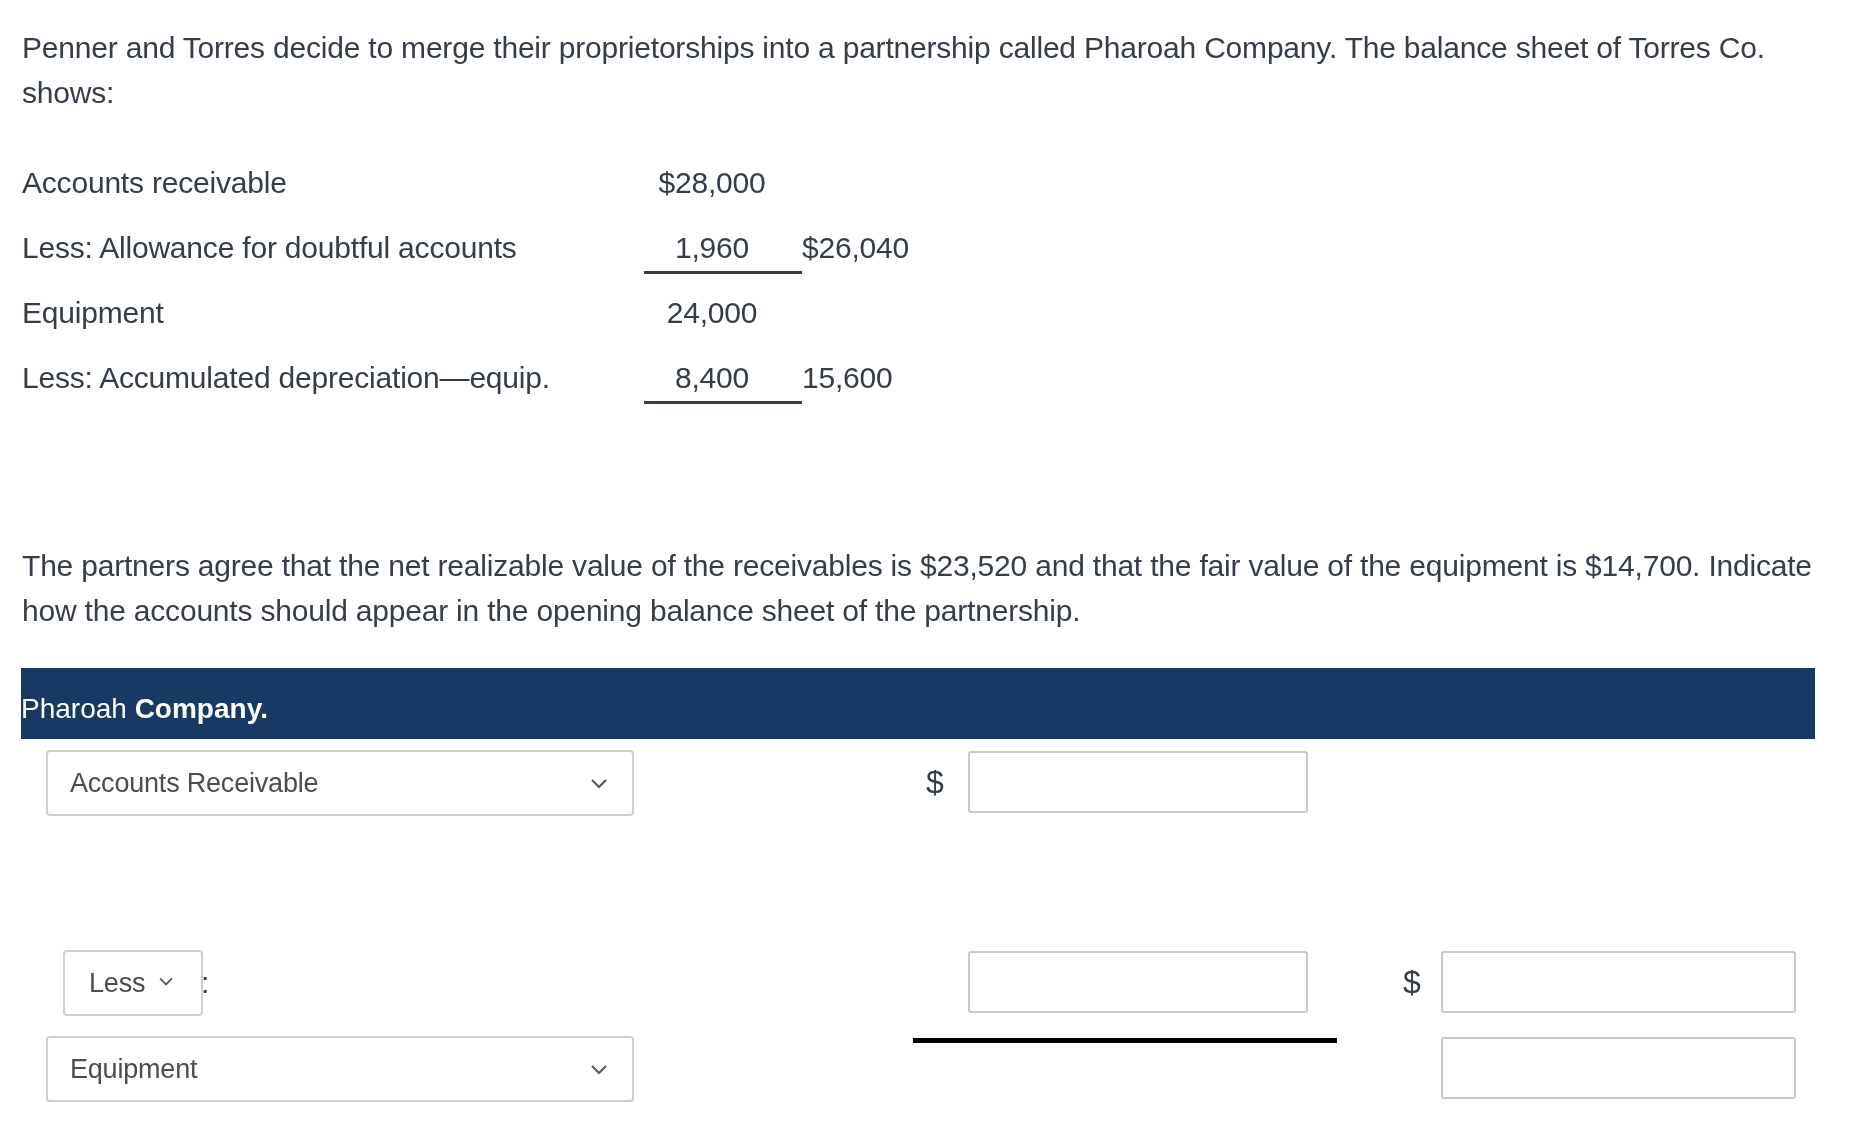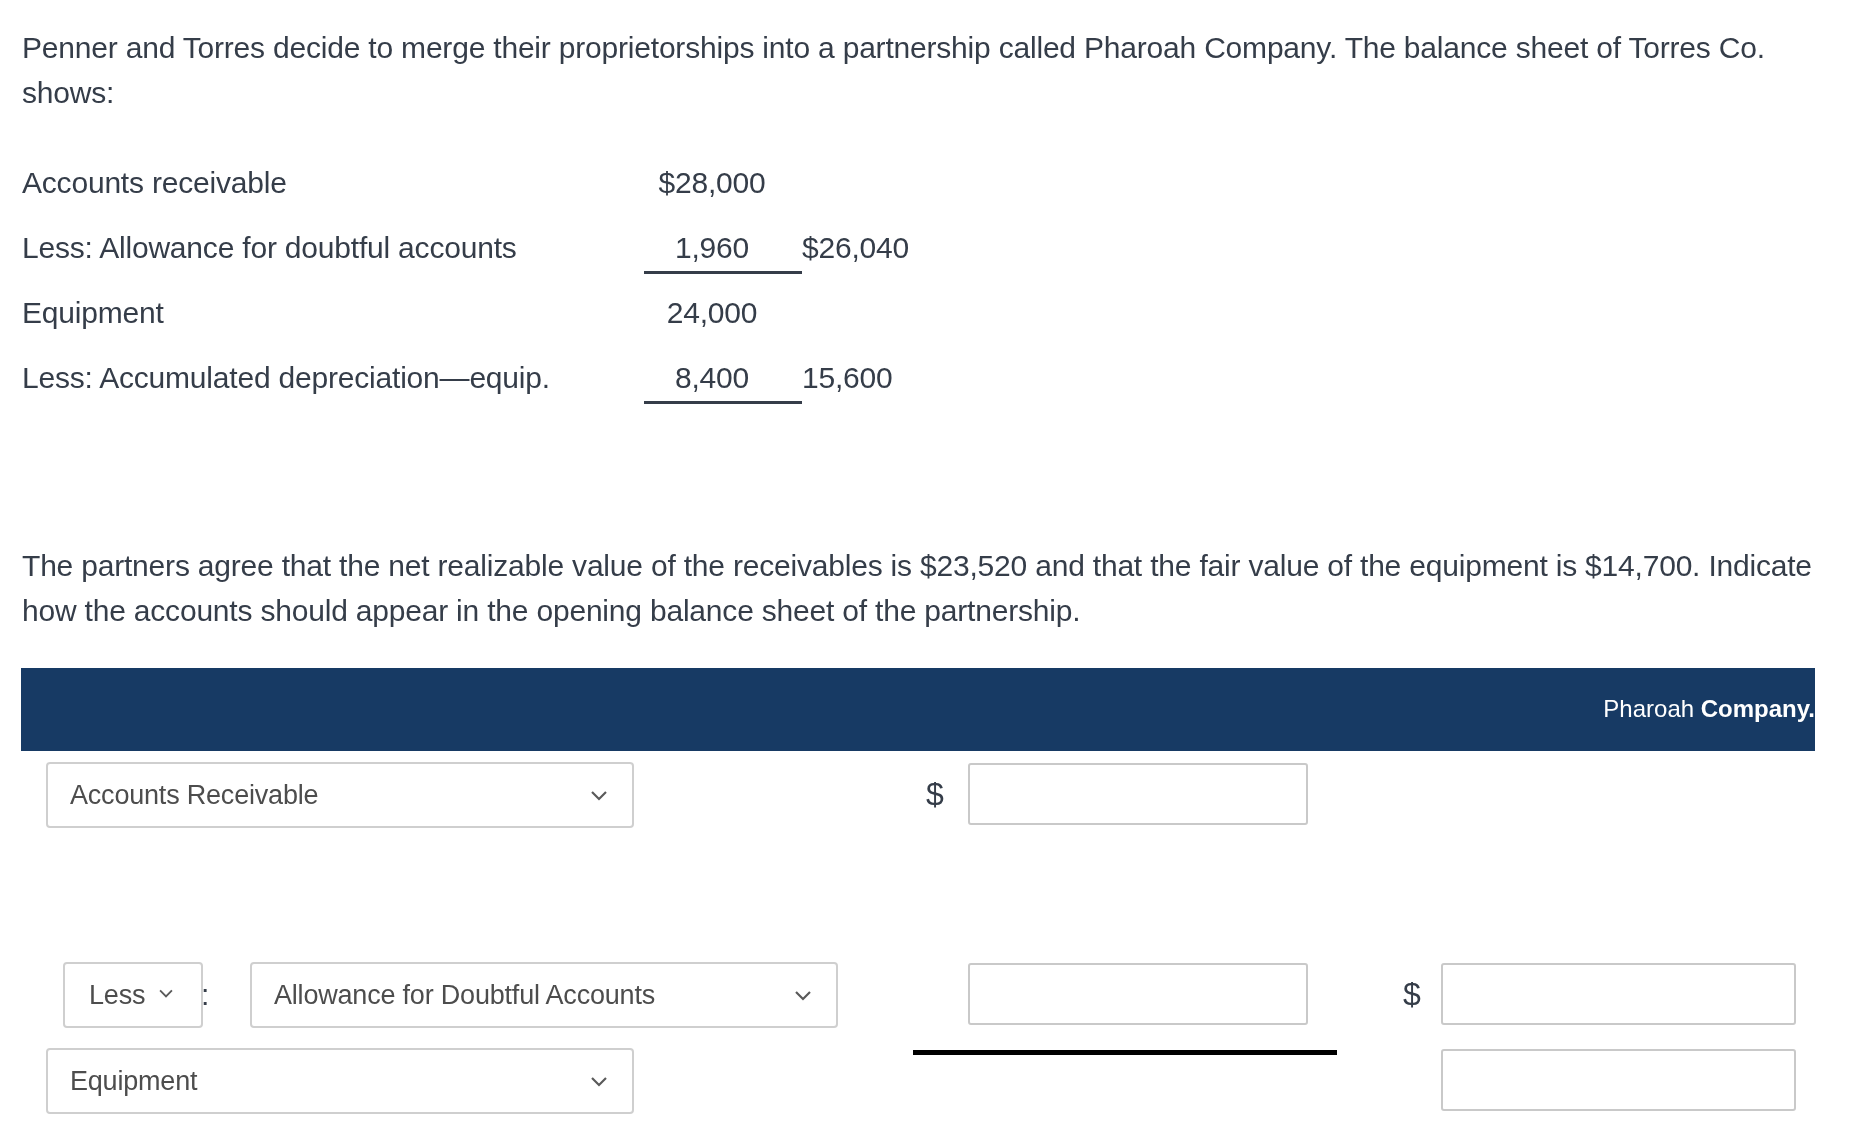--- a/index.html
+++ b/index.html
@@ -65,23 +65,23 @@
   
   #answer-sheet {
     position: absolute;
     left: 21px;
     top: 668px;
     width: 1794px;
   }
   #sheet-header {
     background: #173a64;
     color: #ffffff;
-    text-align: right;
-    padding: 18px 0 20px 0;
-    font-size: 24px;
+    text-align: left;
+    padding: 18px 0 8px 0;
+    font-size: 28px;
     line-height: 45px;
   }
   #sheet-header .hdr-line { display: block; }
   #sheet-header .hdr-strong { font-weight: bold; }
   .hdr-company-name { font-weight: normal; }
 
   .sheet-row {
     position: relative;
     height: 111px;
   }
@@ -224,28 +224,20 @@
   <div class="sheet-row" id="sheet-row-2">
     <div class="ui-select" id="select-lessadd-2">
       <span>Less</span>
       <span class="chev">
         <svg width="22" height="22" viewBox="0 0 26 26" xmlns="http://www.w3.org/2000/svg">
           <polyline points="6,10 13,17 20,10" fill="none" stroke="#5a5a5a" stroke-width="2.2"></polyline>
         </svg>
       </span>
     </div>
     <span id="colon-separator">:</span>
-    <div class="ui-select" id="select-account-2">
-      <span>Allowance for Doubtful Accounts</span>
-      <span class="chev">
-        <svg width="26" height="26" viewBox="0 0 26 26" xmlns="http://www.w3.org/2000/svg">
-          <polyline points="6,10 13,17 20,10" fill="none" stroke="#5a5a5a" stroke-width="2.2"></polyline>
-        </svg>
-      </span>
-    </div>
     <input class="ui-input" id="input-r2c1" type="text" value="" style="">
     <span class="dollar-sign" id="dollar-r2c2">$</span>
     <input class="ui-input" id="input-r2c2" type="text" value="" style="">
     <div id="subtotal-rule"></div>
 
     <div class="ui-select" id="select-account-3">
       <span>Equipment</span>
       <span class="chev">
         <svg width="26" height="26" viewBox="0 0 26 26" xmlns="http://www.w3.org/2000/svg">
           <polyline points="6,10 13,17 20,10" fill="none" stroke="#5a5a5a" stroke-width="2.2"></polyline>

